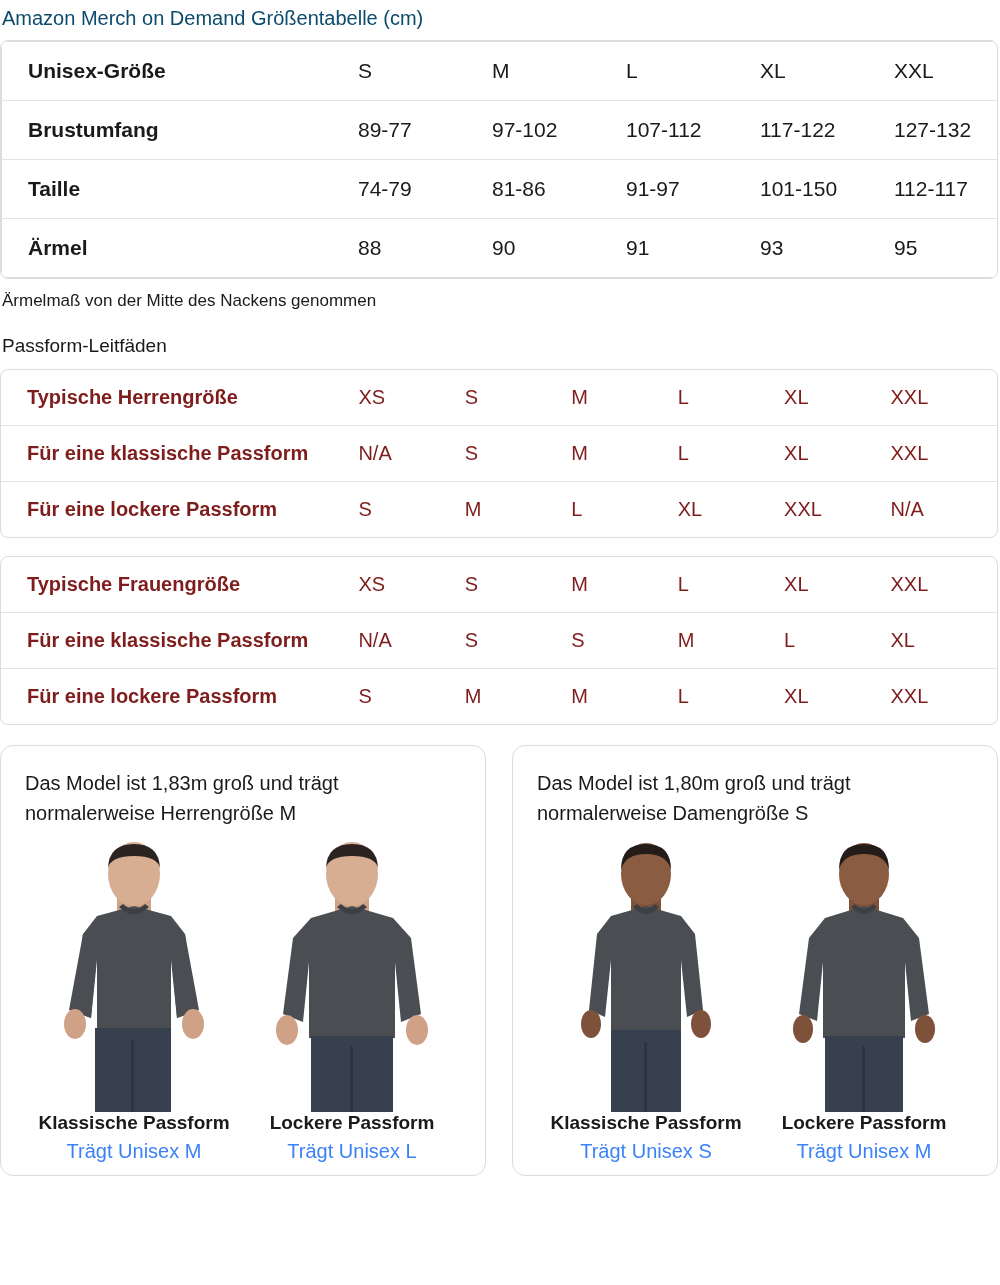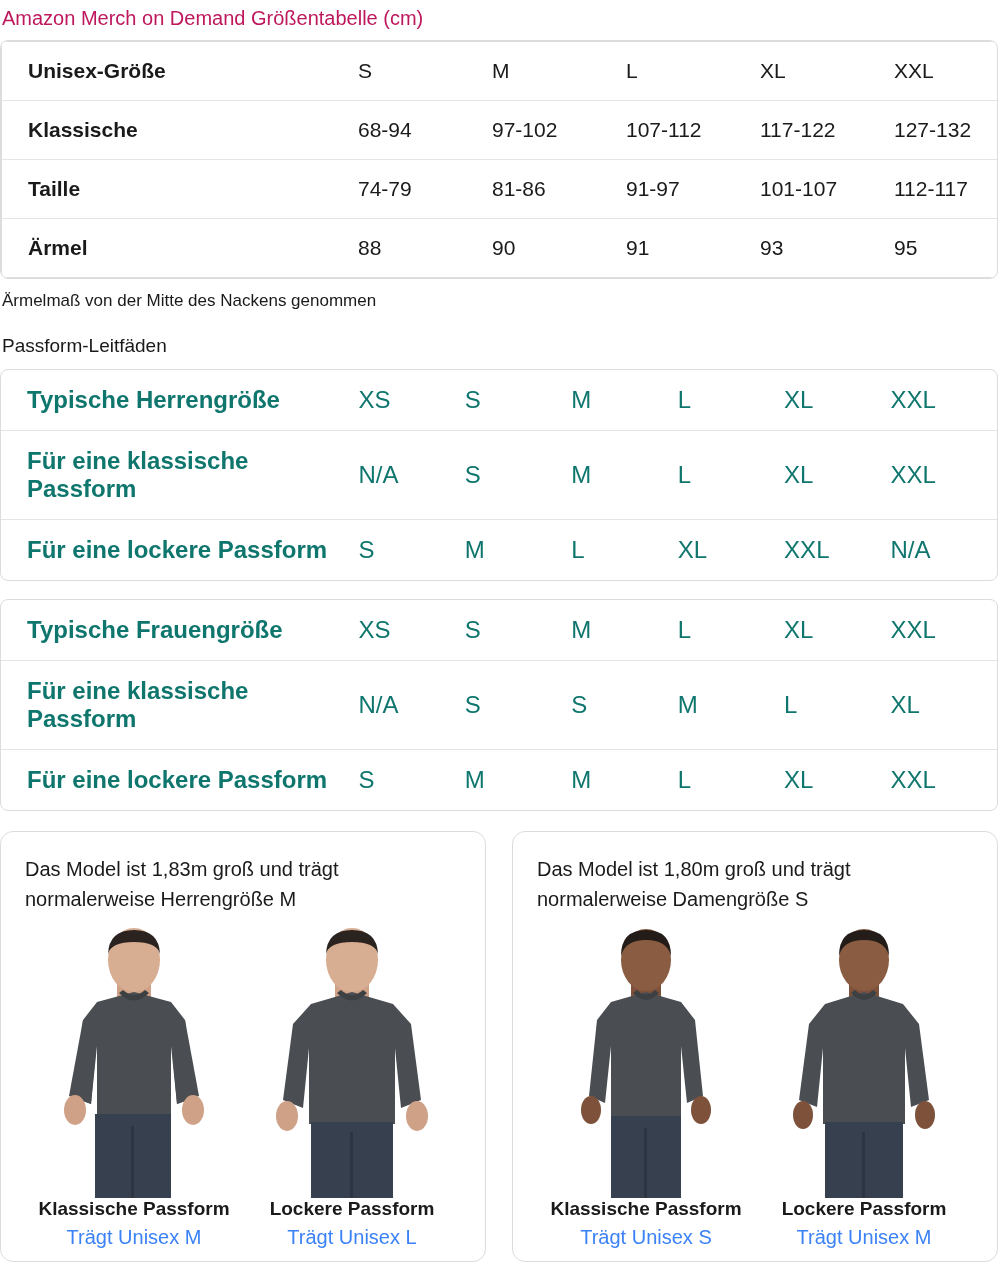--- a/index.html
+++ b/index.html
@@ -15,21 +15,21 @@
     overflow: hidden;
   }
   .page {
     width: 1000px;
     height: 1285px;
     position: relative;
     box-sizing: border-box;
   }
   .title {
     font-size: 20px;
-    color: #be185d;
+    color: #0c4a6e;
     padding: 6px 0 10px 2px;
     line-height: 24px;
   }
   table.sizes {
     width: 998px;
     border-collapse: collapse;
     table-layout: fixed;
     border: 1px solid #dddddd;
     border-radius: 8px;
   }
@@ -71,22 +71,22 @@
   }
   
   table.fit {
     width: 100%;
     border-collapse: collapse;
     table-layout: fixed;
   }
   table.fit td {
     border-bottom: 1px solid #e4e4e4;
     padding: 16px 0 16px 0;
-    font-size: 24px;
-    color: #0f766e;
+    font-size: 20px;
+    color: #7f1d1d;
     height: 22px;
   }
   table.fit tr:last-child td {
     border-bottom: none;
   }
   table.fit td.rowhead {
     font-weight: bold;
     padding-left: 26px;
     width: 330px;
   }
@@ -153,33 +153,33 @@
       <tbody>
         <tr>
           <td class="rowhead">Unisex-Größe</td>
           <td class="val">S</td>
           <td class="val">M</td>
           <td class="val">L</td>
           <td class="val">XL</td>
           <td class="val">XXL</td>
         </tr>
         <tr>
-          <td class="rowhead">Klassische</td>
-          <td class="val">68-94</td>
+          <td class="rowhead">Brustumfang</td>
+          <td class="val">89-77</td>
           <td class="val">97-102</td>
           <td class="val">107-112</td>
           <td class="val">117-122</td>
           <td class="val">127-132</td>
         </tr>
         <tr>
           <td class="rowhead">Taille</td>
           <td class="val">74-79</td>
           <td class="val">81-86</td>
           <td class="val">91-97</td>
-          <td class="val">101-107</td>
+          <td class="val">101-150</td>
           <td class="val">112-117</td>
         </tr>
         <tr>
           <td class="rowhead">Ärmel</td>
           <td class="val">88</td>
           <td class="val">90</td>
           <td class="val">91</td>
           <td class="val">93</td>
           <td class="val">95</td>
         </tr>

